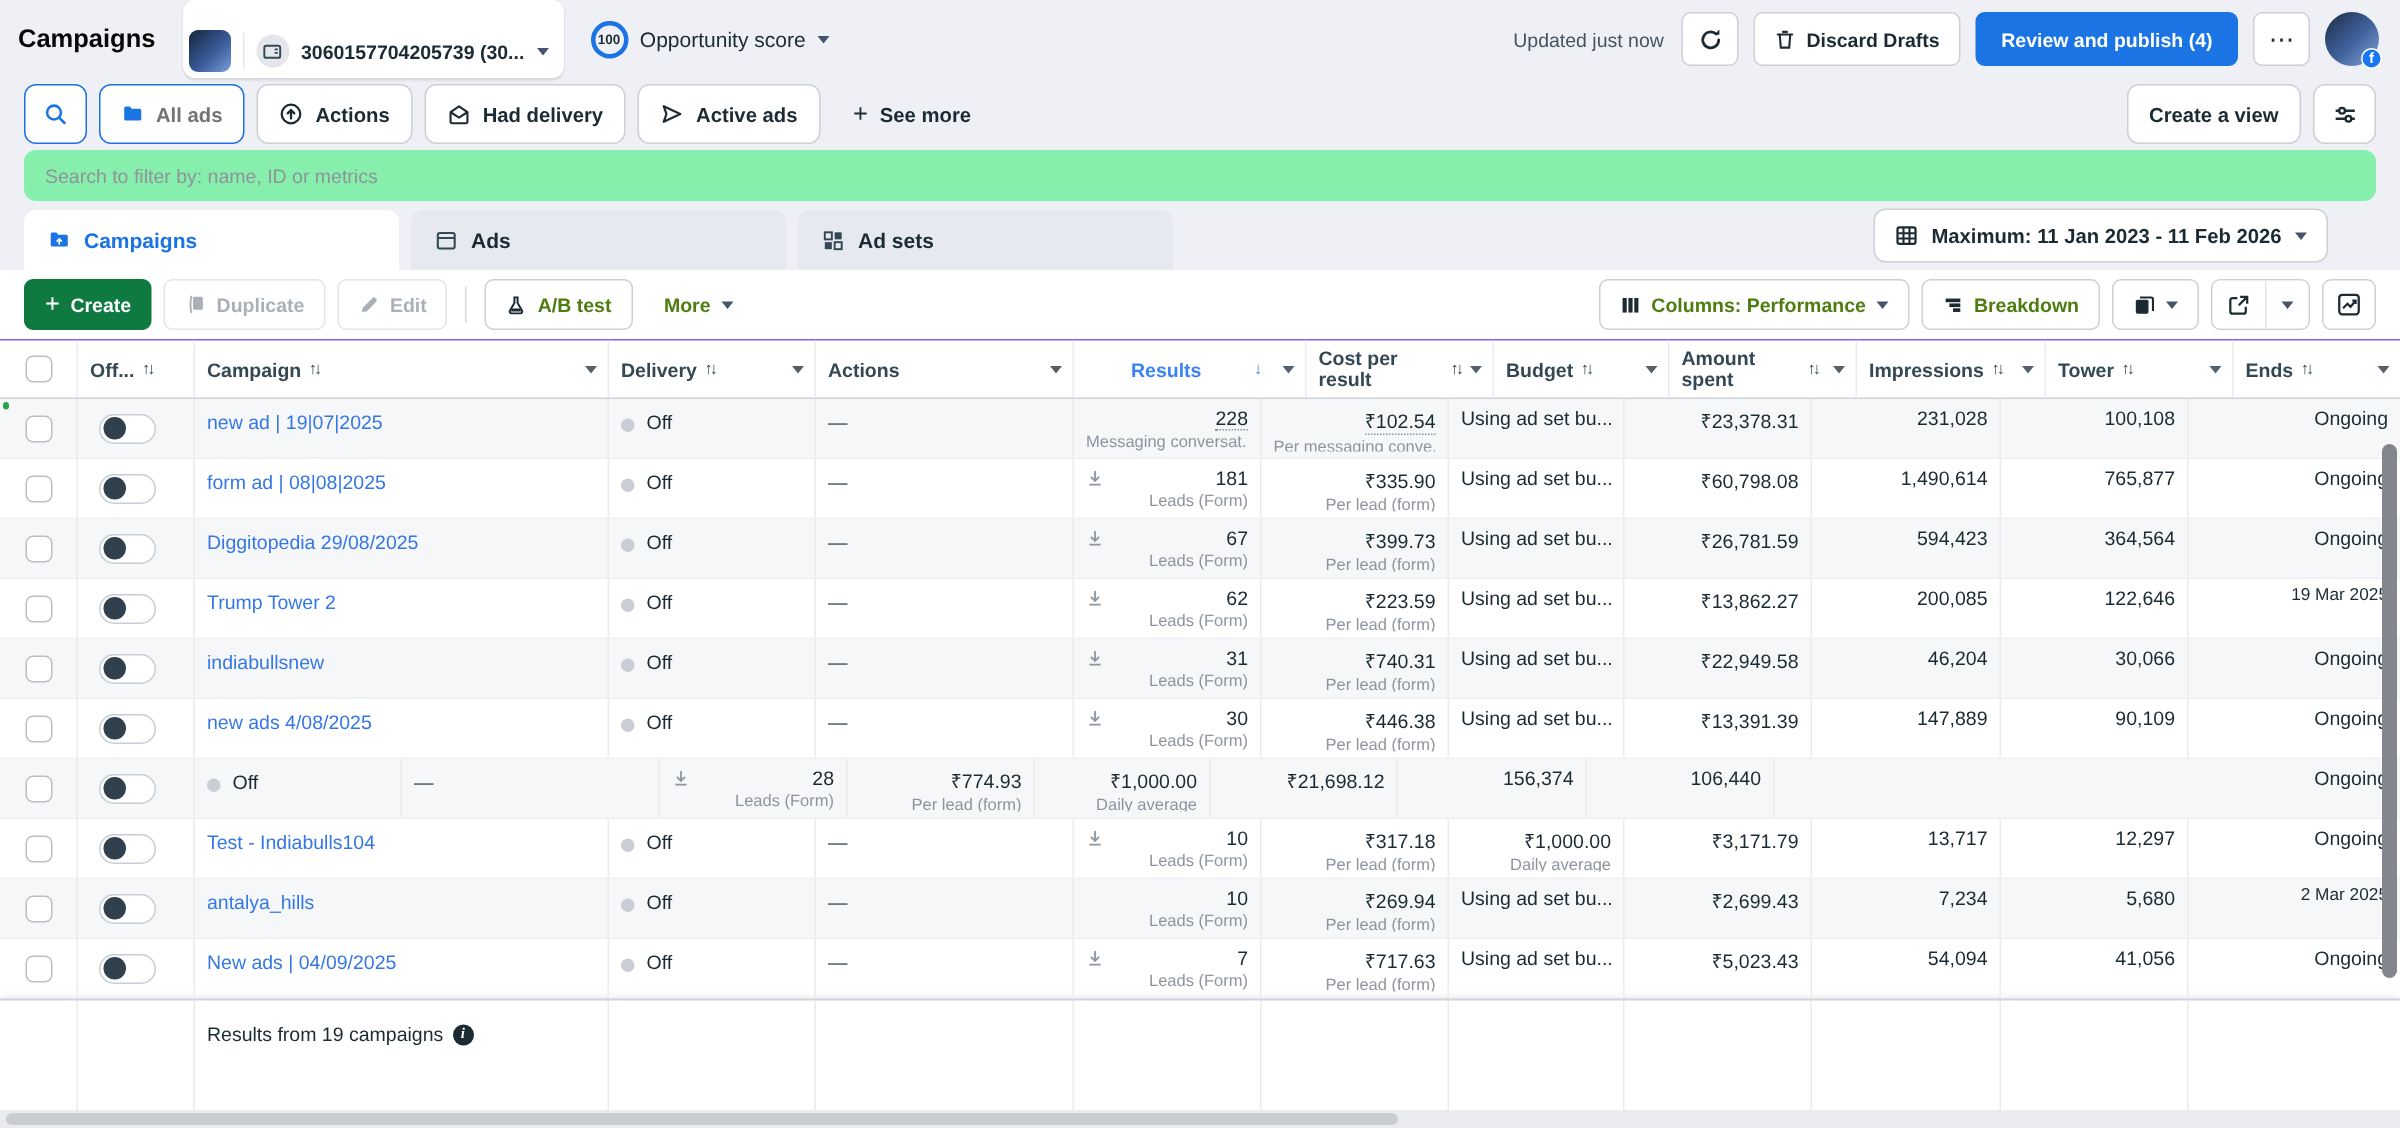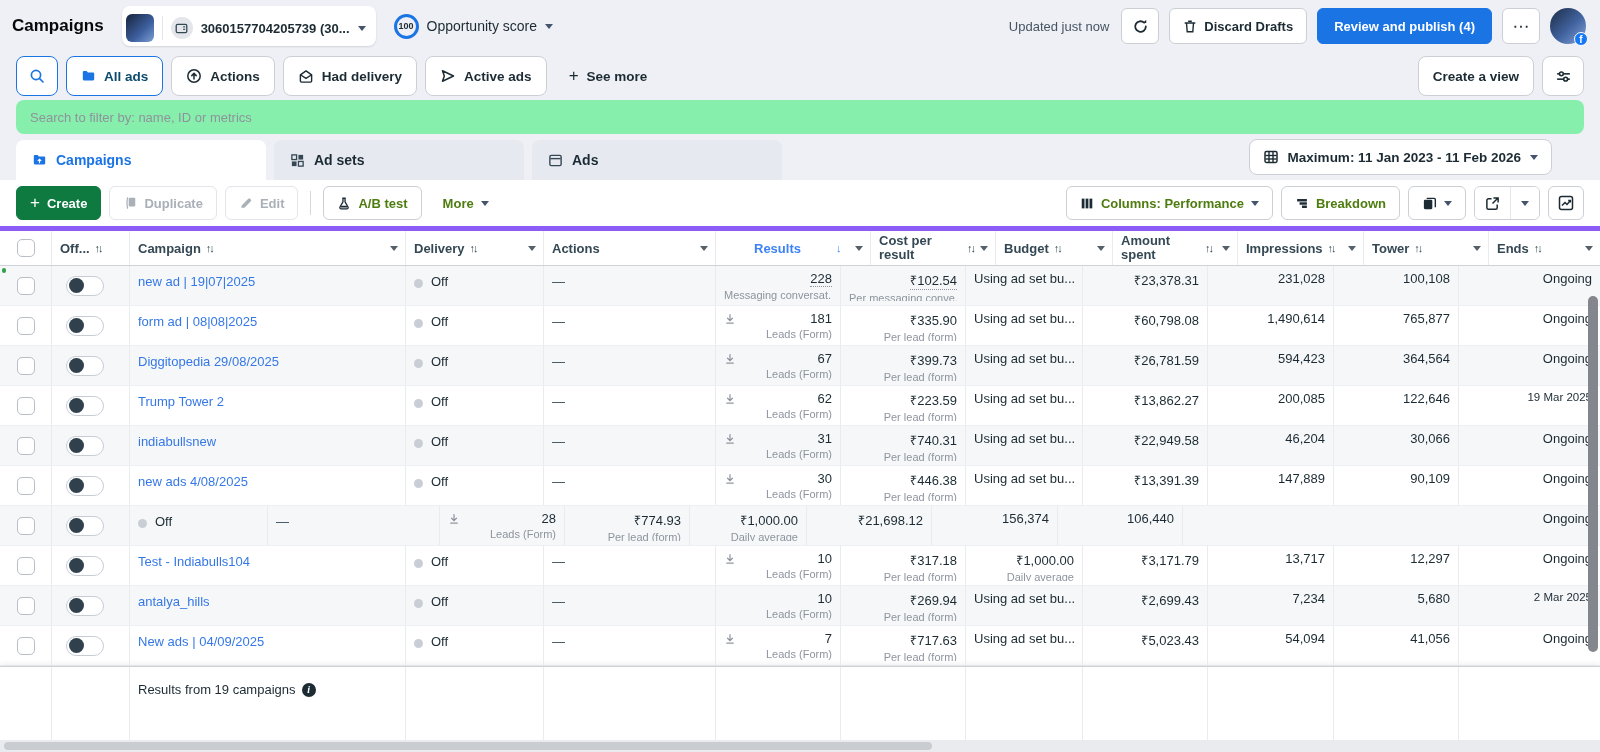--- a/index.html
+++ b/index.html
@@ -3,42 +3,42 @@
 <meta charset="utf-8">
 <style>
   * { box-sizing: border-box; margin: 0; padding: 0; }
   html,body { width:1600px; height:752px; overflow:hidden; }
   body { font-family:"Liberation Sans", sans-serif; background:#fff; color:#1c2b33; position:relative; }
 
   
   .topbar { height:52px; background:#eef0f5; display:flex; align-items:center; justify-content:space-between; padding:0 14px 0 12px; }
   .tb-left { display:flex; align-items:center; gap:18px; }
   .page-title { font-size:17px; font-weight:bold; color:#080809; }
-  .account-pill { display:flex; align-items:center; gap:8px; background:#fff; border-radius:8px; padding:8px 10px 4px 4px; box-shadow:0 1px 2px rgba(0,0,0,.12); cursor:pointer; }
+  .account-pill { display:flex; align-items:center; gap:8px; background:#fff; border-radius:8px; padding:20px 10px 4px 4px; box-shadow:0 1px 2px rgba(0,0,0,.12); cursor:pointer; }
   .avatar-sq { width:28px; height:28px; border-radius:6px; background:linear-gradient(135deg,#16243c,#3d5f9e 60%,#7da0d8); }
   .pill-div { width:1px; height:24px; background:#e4e6eb; }
   .acct-icon { width:22px; height:22px; border-radius:50%; background:#e4e6eb; display:flex; align-items:center; justify-content:center; }
   .acct-id { font-size:13px; font-weight:bold; color:#1c2b33; }
   .caret { width:0; height:0; border-left:4.5px solid transparent; border-right:4.5px solid transparent; border-top:5.5px solid #44546a; display:inline-block; }
   .opp { display:flex; align-items:center; gap:8px; cursor:pointer; }
   .opp-ring { width:25px; height:25px; border-radius:50%; border:3px solid #1b74e4; display:flex; align-items:center; justify-content:center; font-size:9px; font-weight:bold; color:#1c2b33; background:#eef0f5; }
   .opp-label { font-size:14px; color:#1c2b33; }
   .tb-right { display:flex; align-items:center; gap:10px; }
   .updated { font-size:13px; color:#465461; margin-right:2px; }
   .btn { display:flex; align-items:center; gap:7px; height:36px; padding:0 13px; border-radius:6px; border:1px solid #ccd0d5; background:#fff; font-family:inherit; font-size:13px; font-weight:bold; color:#1c2b33; cursor:pointer; }
   .btn.primary { background:#1b74e4; border-color:#1b74e4; color:#fff; padding:0 16px; }
   .icon-btn { width:38px; height:36px; border-radius:6px; border:1px solid #ccd0d5; background:#fff; display:flex; align-items:center; justify-content:center; cursor:pointer; font-size:17px; color:#1c2b33; }
   .avatar-round { width:36px; height:36px; border-radius:50%; background:linear-gradient(135deg,#1c2c44,#41639f 55%,#86a6da); position:relative; cursor:pointer; }
   .fb-badge { position:absolute; right:-2px; bottom:-2px; width:14px; height:14px; border-radius:50%; background:#1877f2; color:#fff; font-size:10px; font-weight:bold; display:flex; align-items:center; justify-content:center; border:1px solid #fff; }
 
   
   .filterbar { height:48px; background:#eef0f5; display:flex; align-items:center; padding:0 16px; gap:8px; }
   .fbtn { display:flex; align-items:center; gap:8px; height:40px; padding:0 14px; border-radius:8px; border:1px solid #ccd0d5; background:#fff; font-size:13.5px; font-weight:bold; color:#1c2b33; cursor:pointer; font-family:inherit; }
   .fbtn.square { width:42px; padding:0; justify-content:center; }
-  .fbtn.active { border-color:#1b74e4; color:#0c4a6e; }
+  .fbtn.active { border-color:#1b74e4; color:#737373; }
   .fbtn.ghost { border:none; background:transparent; font-weight:bold; }
   .fb-spacer { flex:1; }
   .plus-glyph { font-size:17px; font-weight:normal; }
 
   
   .searchbar { height:36px; background:#eef0f5; padding:0 16px; }
   .searchbar input { width:100%; height:34px; border:none; border-radius:8px; background:#86efac; font-family:inherit; font-size:13px; color:#1c2b33; padding:0 14px; outline:none; }
   .searchbar input::placeholder { color:#8f939b; }
 
   
@@ -53,21 +53,21 @@
   .tbtn { display:flex; align-items:center; gap:7px; height:34px; padding:0 13px; border-radius:6px; border:1px solid #ccd0d5; background:#fff; font-size:13px; font-weight:bold; color:#4d7c0f; cursor:pointer; font-family:inherit; }
   .tbtn.create { background:#0e7a40; border-color:#0e7a40; color:#fff; }
   .tbtn.disabled { color:#aab0b8; border-color:#e2e5e9; cursor:default; }
   .tbtn.naked { border:none; }
   .tl-div { width:1px; height:24px; background:#d5d9de; margin:0 4px; }
   .split { display:flex; align-items:stretch; border:1px solid #ccd0d5; border-radius:6px; overflow:hidden; height:34px; }
   .split > span { display:flex; align-items:center; padding:0 10px; cursor:pointer; background:#fff; }
   .split > span + span { border-left:1px solid #e4e6eb; }
 
   
-  .thead { height:40px; display:flex; background:#fff; border-bottom:1px solid #ced2d9; border-top:5px solid #8b5cf6; }
+  .thead { height:40px; display:flex; background:#fff; border-bottom:1px solid #ced2d9; border-top:1px solid #8b5cf6; }
   .hcell { display:flex; align-items:center; gap:5px; padding:0 8px; font-size:13px; font-weight:bold; color:#344854; border-right:1px solid #e9ebef; position:relative; }
   .hcell .caret { position:absolute; right:7px; border-top-color:#56606a; }
   .hcell.twoline { line-height:14px;gap:32px; }
   .sort { font-size:11px; color:#344854; letter-spacing:-2px; }
   .hcell.results-h, .hcell.results-h .sort { color:#3b82f6;margin-left:30px; }
   .sort.desc { letter-spacing:0; }
 
   .c-check { width:52px; justify-content:center; }
   .c-toggle { width:78px; }
   .c-campaign { width:276px; }
@@ -231,33 +231,33 @@
 <div class="tabsrow">
   <div class="tab active">
     <svg width="15" height="14" viewBox="0 0 16 16">
         <path d="M1.5 3.4a1.2 1.2 0 0 1 1.2-1.2h3.1l1.5 1.8h6a1.2 1.2 0 0 1 1.2 1.2v6.6a1.2 1.2 0 0 1-1.2 1.2H2.7a1.2 1.2 0 0 1-1.2-1.2z" fill="#1b74e4"></path>
         <path d="M8 11V7.4M6.4 8.8L8 7.2l1.6 1.6" fill="none" stroke="#fff" stroke-width="1.3" stroke-linecap="round"></path>
       </svg>
     <span>Campaigns</span>
   </div>
   <div class="tab">
     <svg width="15" height="15" viewBox="0 0 16 16">
+        <rect x="2" y="2.5" width="12" height="11" rx="1.4" fill="none" stroke="#344854" stroke-width="1.5"></rect>
+        <line x1="2.5" y1="6" x2="13.5" y2="6" stroke="#344854" stroke-width="1.5"></line>
+      </svg>
+    <span>Ads</span>
+  </div>
+  <div class="tab">
+    <svg width="15" height="15" viewBox="0 0 16 16">
         <rect x="2" y="2" width="5" height="5" fill="none" stroke="#344854" stroke-width="1.4"></rect>
         <rect x="9" y="2" width="5" height="5" fill="#344854"></rect>
         <rect x="2" y="9" width="5" height="5" fill="#344854"></rect>
         <rect x="9" y="9" width="5" height="5" fill="none" stroke="#344854" stroke-width="1.4"></rect>
       </svg>
     <span>Ad sets</span>
-  </div>
-  <div class="tab">
-    <svg width="15" height="15" viewBox="0 0 16 16">
-        <rect x="2" y="2.5" width="12" height="11" rx="1.4" fill="none" stroke="#344854" stroke-width="1.5"></rect>
-        <line x1="2.5" y1="6" x2="13.5" y2="6" stroke="#344854" stroke-width="1.5"></line>
-      </svg>
-    <span>Ads</span>
   </div>
   <div class="daterange">
     <svg width="16" height="16" viewBox="0 0 16 16">
         <rect x="2" y="2.5" width="12" height="11" rx="1.4" fill="none" stroke="#1c2b33" stroke-width="1.5"></rect>
         <line x1="2.5" y1="6.5" x2="13.5" y2="6.5" stroke="#1c2b33" stroke-width="1.4"></line>
         <line x1="2.5" y1="10" x2="13.5" y2="10" stroke="#1c2b33" stroke-width="1.4"></line>
         <line x1="6" y1="3" x2="6" y2="13" stroke="#1c2b33" stroke-width="1.4"></line>
         <line x1="10" y1="3" x2="10" y2="13" stroke="#1c2b33" stroke-width="1.4"></line>
       </svg>
     <span>Maximum: 11 Jan 2023 - 11 Feb 2026</span>

